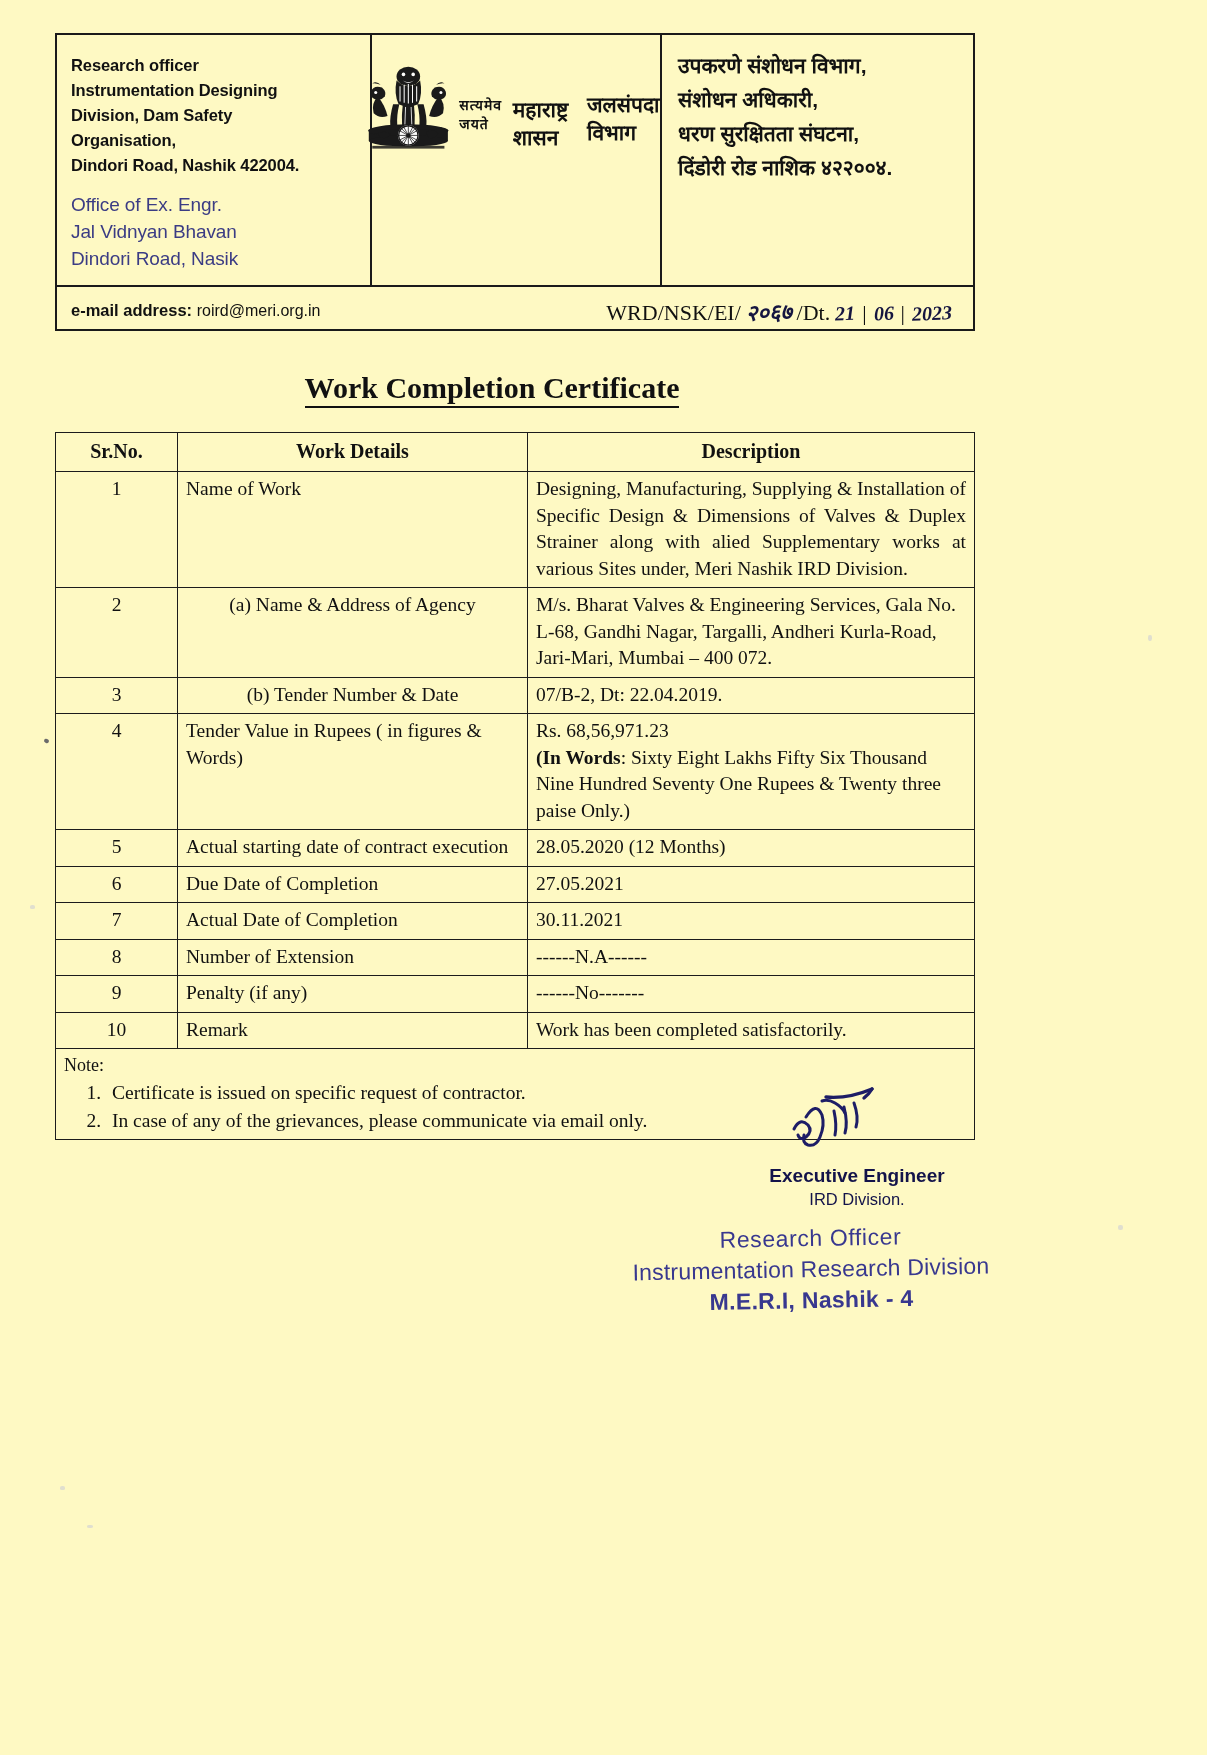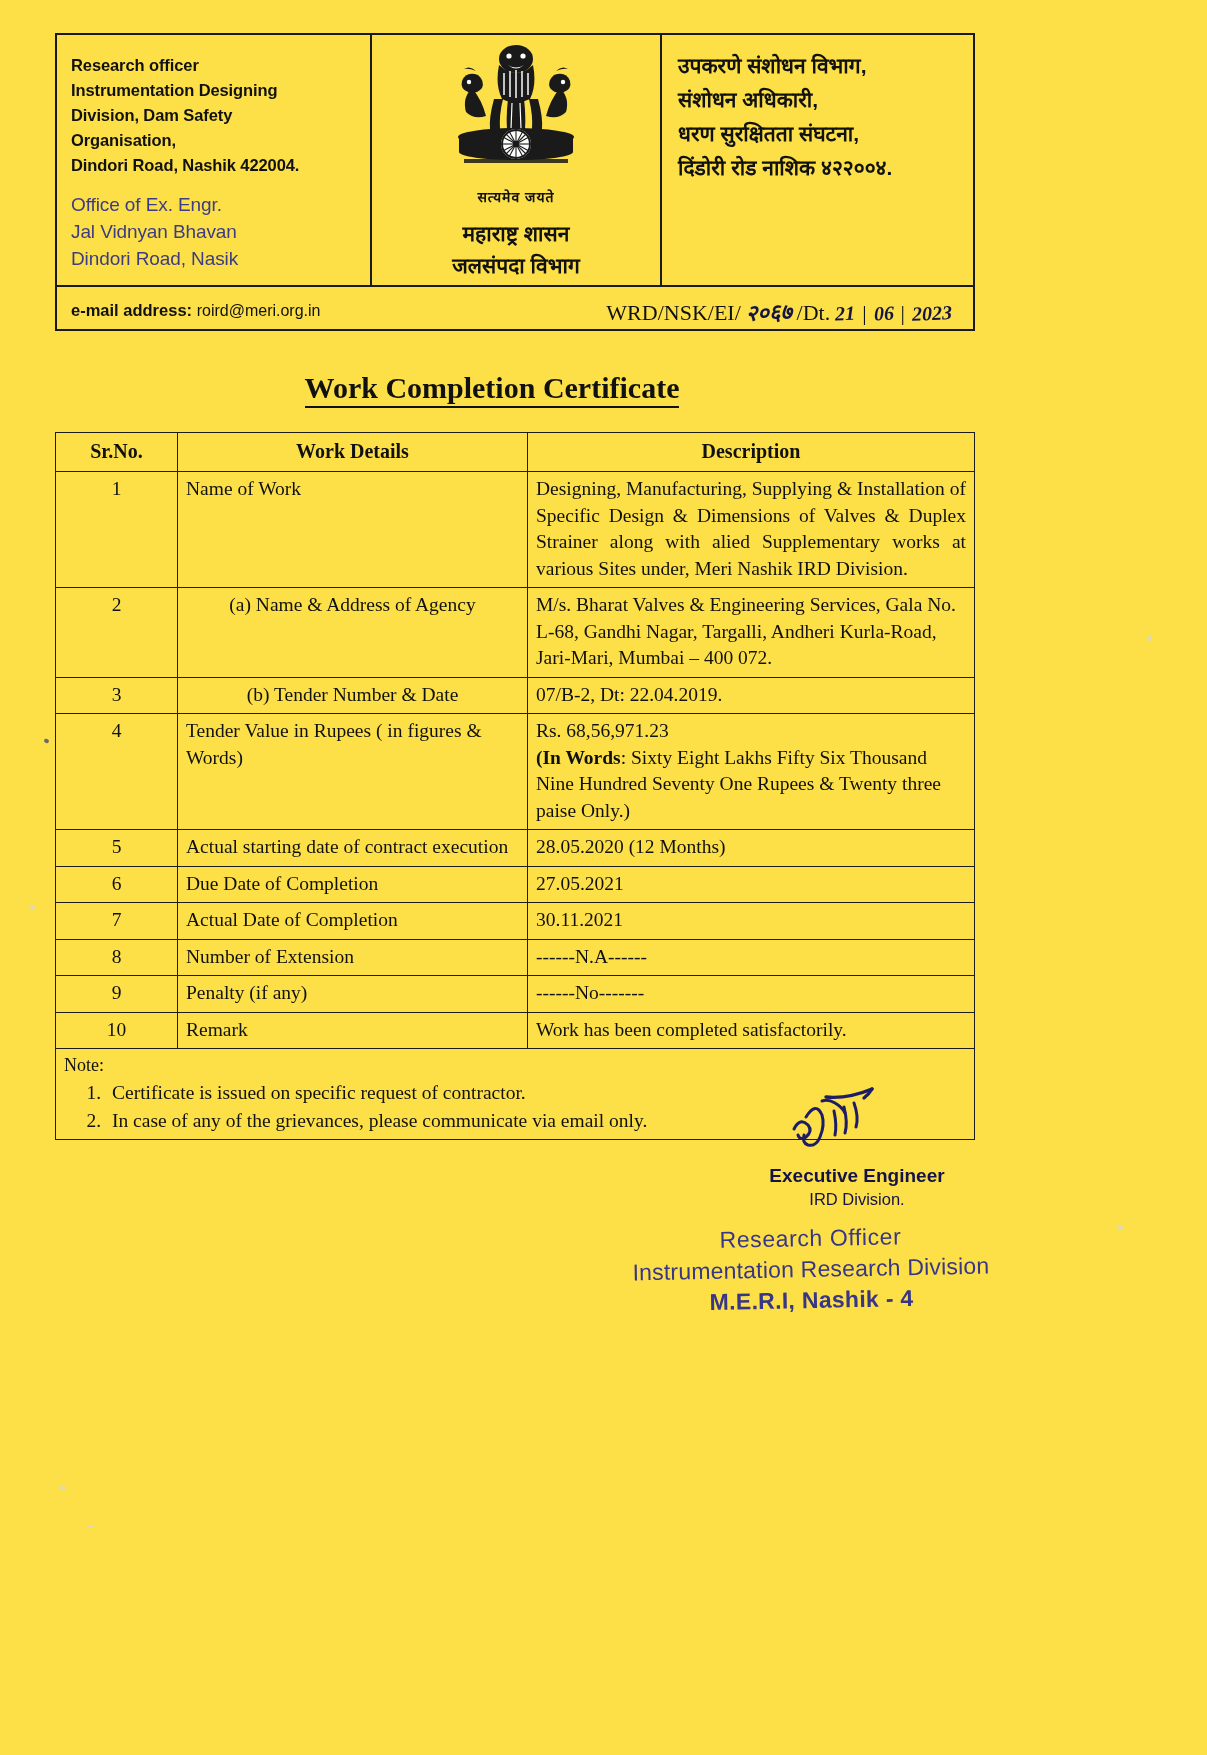--- a/index.html
+++ b/index.html
@@ -11,21 +11,21 @@
   body {
     font-family: "Liberation Serif", serif;
     color: #111;
     position: relative;
     overflow: hidden;
   }
   .page {
     position: relative;
     width: 1207px;
     height: 1755px;
-    background: #fde047;
+    background: #fef9c3;
     padding: 0;
   }
 
   
   .letterhead {
     position: absolute;
     left: 55px;
     top: 33px;
     width: 920px;
     border: 2px solid #1a1a1a;
@@ -76,21 +76,21 @@
     font-weight: bold;
     font-size: 21px;
     line-height: 1.62;
     color: #111;
     white-space: nowrap;
   }
 
   
   .emblem-wrap {
     display: flex;
-    flex-direction: column;
+    flex-direction: row;
     align-items: center;
   }
   .emblem {
     width: 148px;
     height: 150px;
     display: block;
   }
   .satyamev {
     font-family: "Liberation Sans", sans-serif;
     font-weight: bold;

